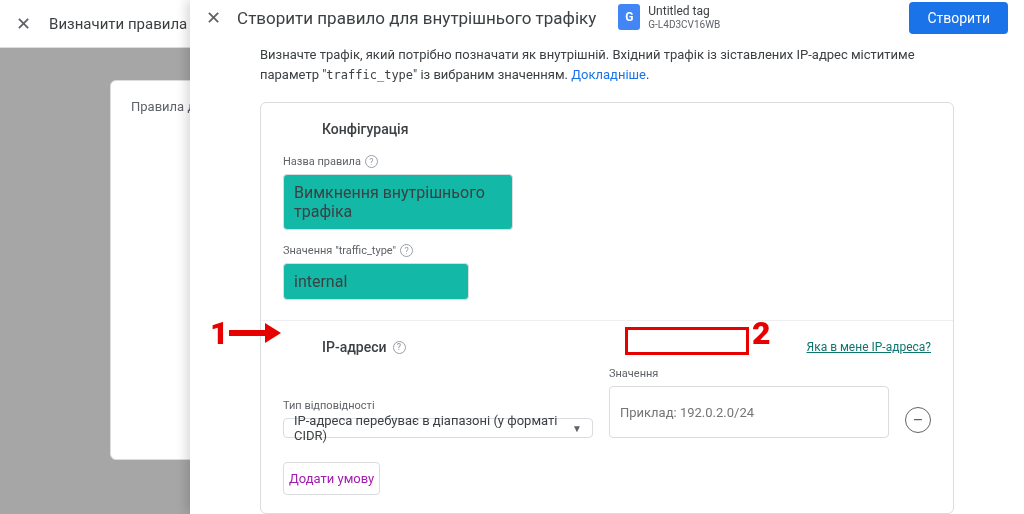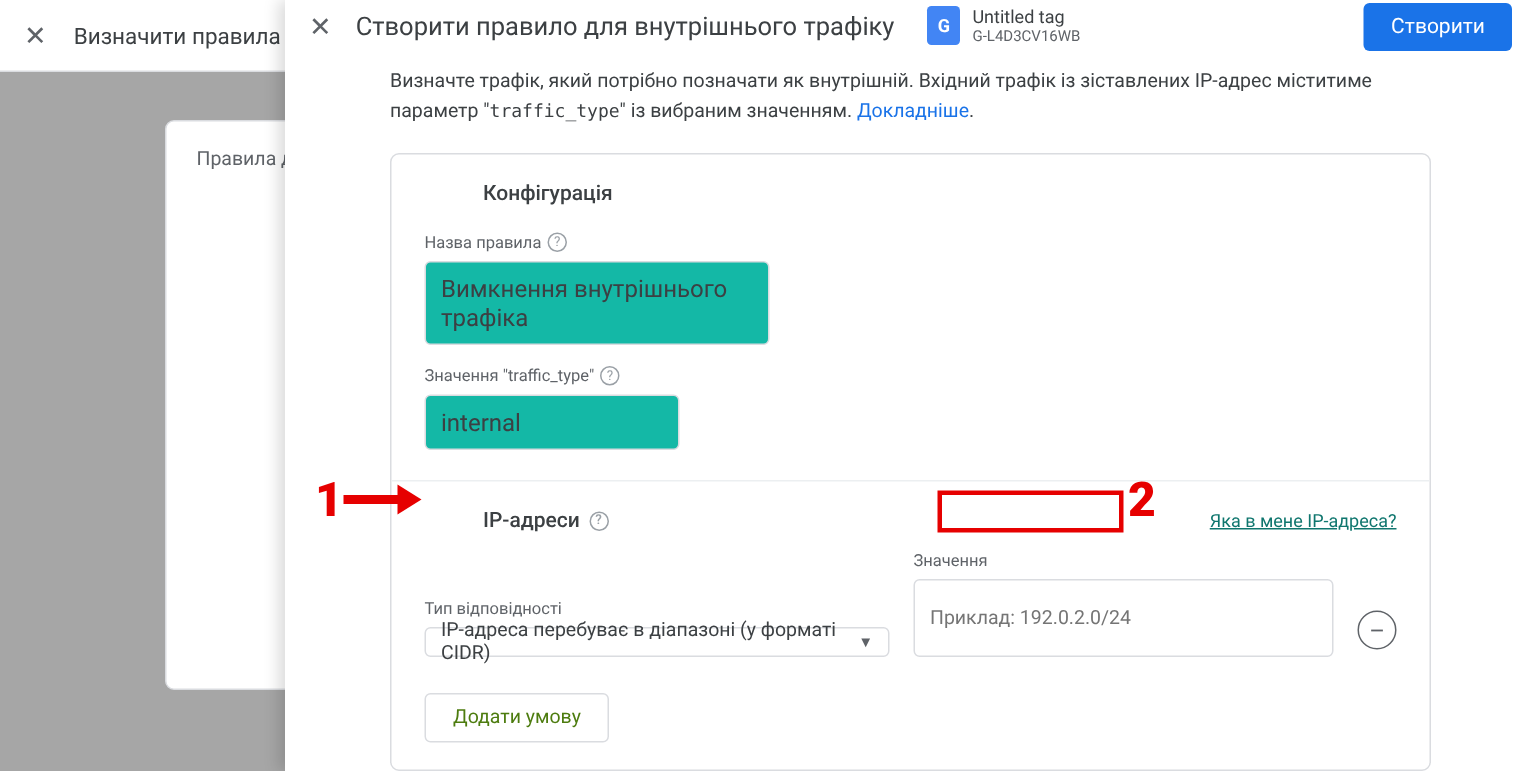--- a/index.html
+++ b/index.html
@@ -31,21 +31,21 @@
   .ip-head { display:flex; align-items:center; margin-bottom:12px;}
   .ip-link { margin-left:auto; color:#0f766e; font-size:12px; text-decoration:underline;}
   .row { display:flex; gap:16px; align-items:flex-end;}
   .col { display:flex; flex-direction:column;}
   .col.match { flex: 0 0 310px;}
   .col.val { flex: 1;}
   .select { border:1px solid #dadce0; border-radius:4px; padding:8px 10px; font-size:13px; color:#3c4043; display:flex; align-items:center; justify-content:space-between; height:20px; background:#fff; cursor:pointer;}
   .select .chev { color:#5f6368; font-size:10px;}
   .val-input { border:1px solid #dadce0; border-radius:4px; padding:8px 10px; font-size:13px; color:#9aa0a6; height:52px; background:#fff;}
   .remove { width:26px; height:26px; border:1.5px solid #5f6368; border-radius:50%; display:flex; align-items:center; justify-content:center; color:#5f6368; font-size:16px; cursor:pointer; margin-bottom:5px;}
-  .add-btn { margin-top:24px; border:1px solid #dadce0; background:#fff; color:#4d7c0f; padding:8px 18px; border-radius:4px; font-size:13px; cursor:pointer;}
+  .add-btn { margin-top:24px; border:1px solid #dadce0; background:#fff; color:#a21caf; padding:8px 5px; border-radius:4px; font-size:13px; cursor:pointer;}
   
   .anno1 { position:absolute; top:314px; left:210px; display:flex; align-items:center; color:#e60000; font-size:32px; font-weight:900; z-index:50;}
   .arrow { width:52px; height:14px; position:relative; }
   .arrow::before{content:"";position:absolute;left:0;top:4px;width:38px;height:6px;background:#e60000;}
   .arrow::after{content:"";position:absolute;right:0;top:-3px;width:0;height:0;border-left:16px solid #e60000;border-top:10px solid transparent;border-bottom:10px solid transparent;}
   .red-box { position:absolute; border:3px solid #e60000; z-index:49; top:327px; left:625px; width:124px; height:28px; pointer-events:none;}
   .anno2 { position:absolute; top:314px; left:752px; color:#e60000; font-size:32px; font-weight:900; z-index:50;}
 </style>
 </head>
 <body>
@@ -85,21 +85,21 @@
         <span>Назва правила</span>
         <span class="help">?</span>
       </div>
       <div class="text-input" style="width:230px">Вимкнення внутрішнього трафіка</div>
 
       <div style="height:14px"></div>
       <div class="field-label">
         <span>Значення "traffic_type"</span>
         <span class="help">?</span>
       </div>
-      <div class="text-input" style="width:170px">internal</div>
+      <div class="text-input" style="width:186px">internal</div>
 
       <div class="hr"></div>
 
       <div class="ip-head">
         <div class="section-title" style="margin-bottom:0;display:flex;align-items:center;gap:6px;">
           <span>IP-адреси</span>
           <span class="help">?</span>
         </div>
         <a href="#" class="ip-link">Яка в мене IP-адреса?</a>
       </div>

